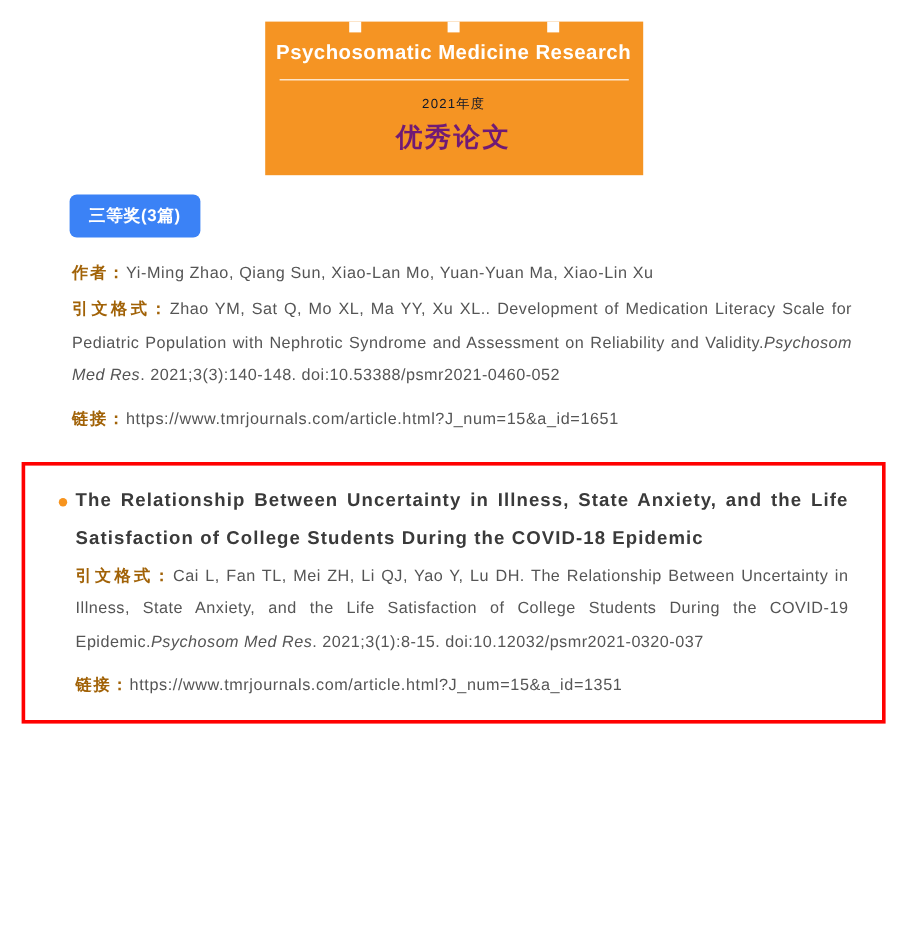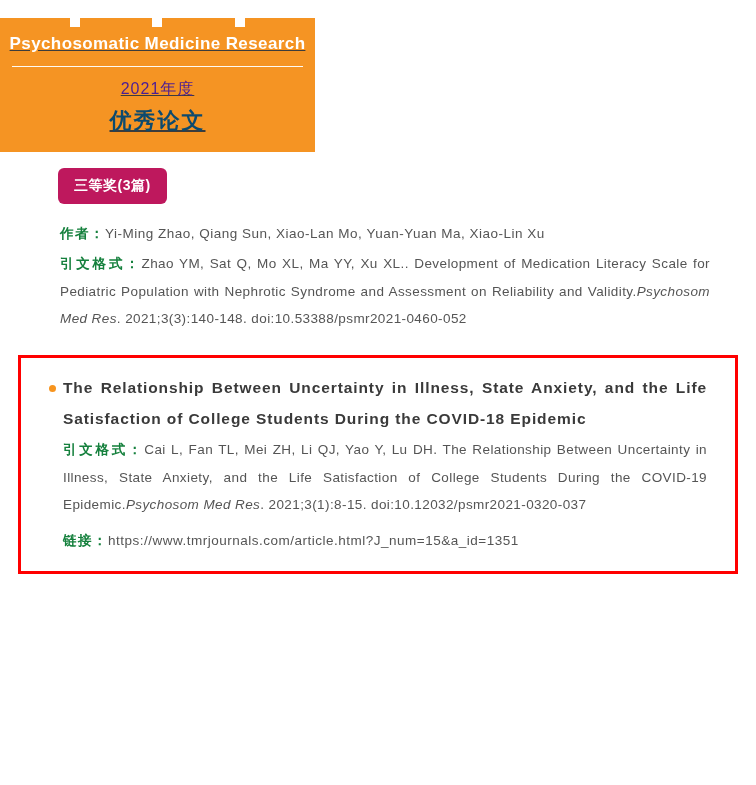--- a/index.html
+++ b/index.html
@@ -12,23 +12,22 @@
     height: 785px;
     font-family: "Liberation Sans", sans-serif;
     color: #3c3c3c;
     position: relative;
     overflow: hidden;
   }
 
   
   .banner-wrap {
     display: flex;
-    justify-content: flex-start;
+    justify-content: center;
     padding-top: 18px;
-    text-decoration: underline;
   }
   .banner {
     width: 315px;
     background: #f59423;
     position: relative;
     padding: 0;
   }
   
   .notch {
     position: absolute;
@@ -51,41 +50,41 @@
     line-height: 1.2;
   }
   .banner-divider {
     height: 1px;
     background: #ffffff;
     margin: 0 12px;
     opacity: 0.95;
   }
   .banner-year {
     text-align: center;
-    font-size: 16px;
-    color: #4c1d95;
+    font-size: 11px;
+    color: #0f172a;
     padding-top: 12px;
     letter-spacing: 1px;
   }
   .banner-sub {
     text-align: center;
     font-size: 22px;
     font-weight: bold;
-    color: #0c4a6e;
+    color: #701a75;
     padding: 6px 0 16px 0;
     letter-spacing: 2px;
   }
 
   
   .award-wrap {
     padding: 16px 0 6px 58px;
   }
   .award-tag {
     display: inline-block;
-    background: #be185d;
+    background: #3b82f6;
     color: #ffffff;
     font-size: 14px;
     font-weight: bold;
     border-radius: 6px;
     padding: 9px 16px;
     letter-spacing: 0.5px;
   }
 
   
   .entries {
@@ -124,21 +123,21 @@
   .field {
     font-size: 13.5px;
     line-height: 2.05;
     color: #555555;
     text-align: justify;
     letter-spacing: 0.5px;
     margin-top: 2px;
     padding-left: 14px;
   }
   .field .label {
-    color: #15803d;
+    color: #a16207;
     font-weight: bold;
     letter-spacing: 1.5px;
   }
   .field.citation {
     letter-spacing: 0.4px;
   }
   .field.citation .journal {
     font-style: italic;
   }
   .field.link {
@@ -169,20 +168,23 @@
 
 <div class="entries">
 
   <div class="entry">
     <div class="field">
       <span class="label">作者：</span><span>Yi-Ming Zhao, Qiang Sun, Xiao-Lan Mo, Yuan-Yuan Ma, Xiao-Lin Xu</span>
     </div>
     <div class="field citation">
       <span class="label">引文格式：</span><span>Zhao YM, Sat Q, Mo XL, Ma YY, Xu XL.. Development of Medication Literacy Scale for Pediatric Population with Nephrotic Syndrome and Assessment on Reliability and Validity.</span><span class="journal">Psychosom Med Res</span><span>. 2021;3(3):140-148. doi:10.53388/psmr2021-0460-052</span>
     </div>
+    <div class="field link">
+      <span class="label">链接：</span><span>https://www.tmrjournals.com/article.html?J_num=15&amp;a_id=1651</span>
+    </div>
   </div>
 
   <div class="entry highlight">
     <div class="entry-title">
       <span class="bullet"></span>
       <span>The Relationship Between Uncertainty in Illness, State Anxiety, and the Life Satisfaction of College Students During the COVID-18 Epidemic</span>
     </div>
     <div class="field citation spaced">
       <span class="label">引文格式：</span><span>Cai L, Fan TL, Mei ZH, Li QJ, Yao Y, Lu DH. The Relationship Between Uncertainty in Illness, State Anxiety, and the Life Satisfaction of College Students During the COVID-19 Epidemic.</span><span class="journal">Psychosom Med Res</span><span>. 2021;3(1):8-15. doi:10.12032/psmr2021-0320-037</span>
     </div>

